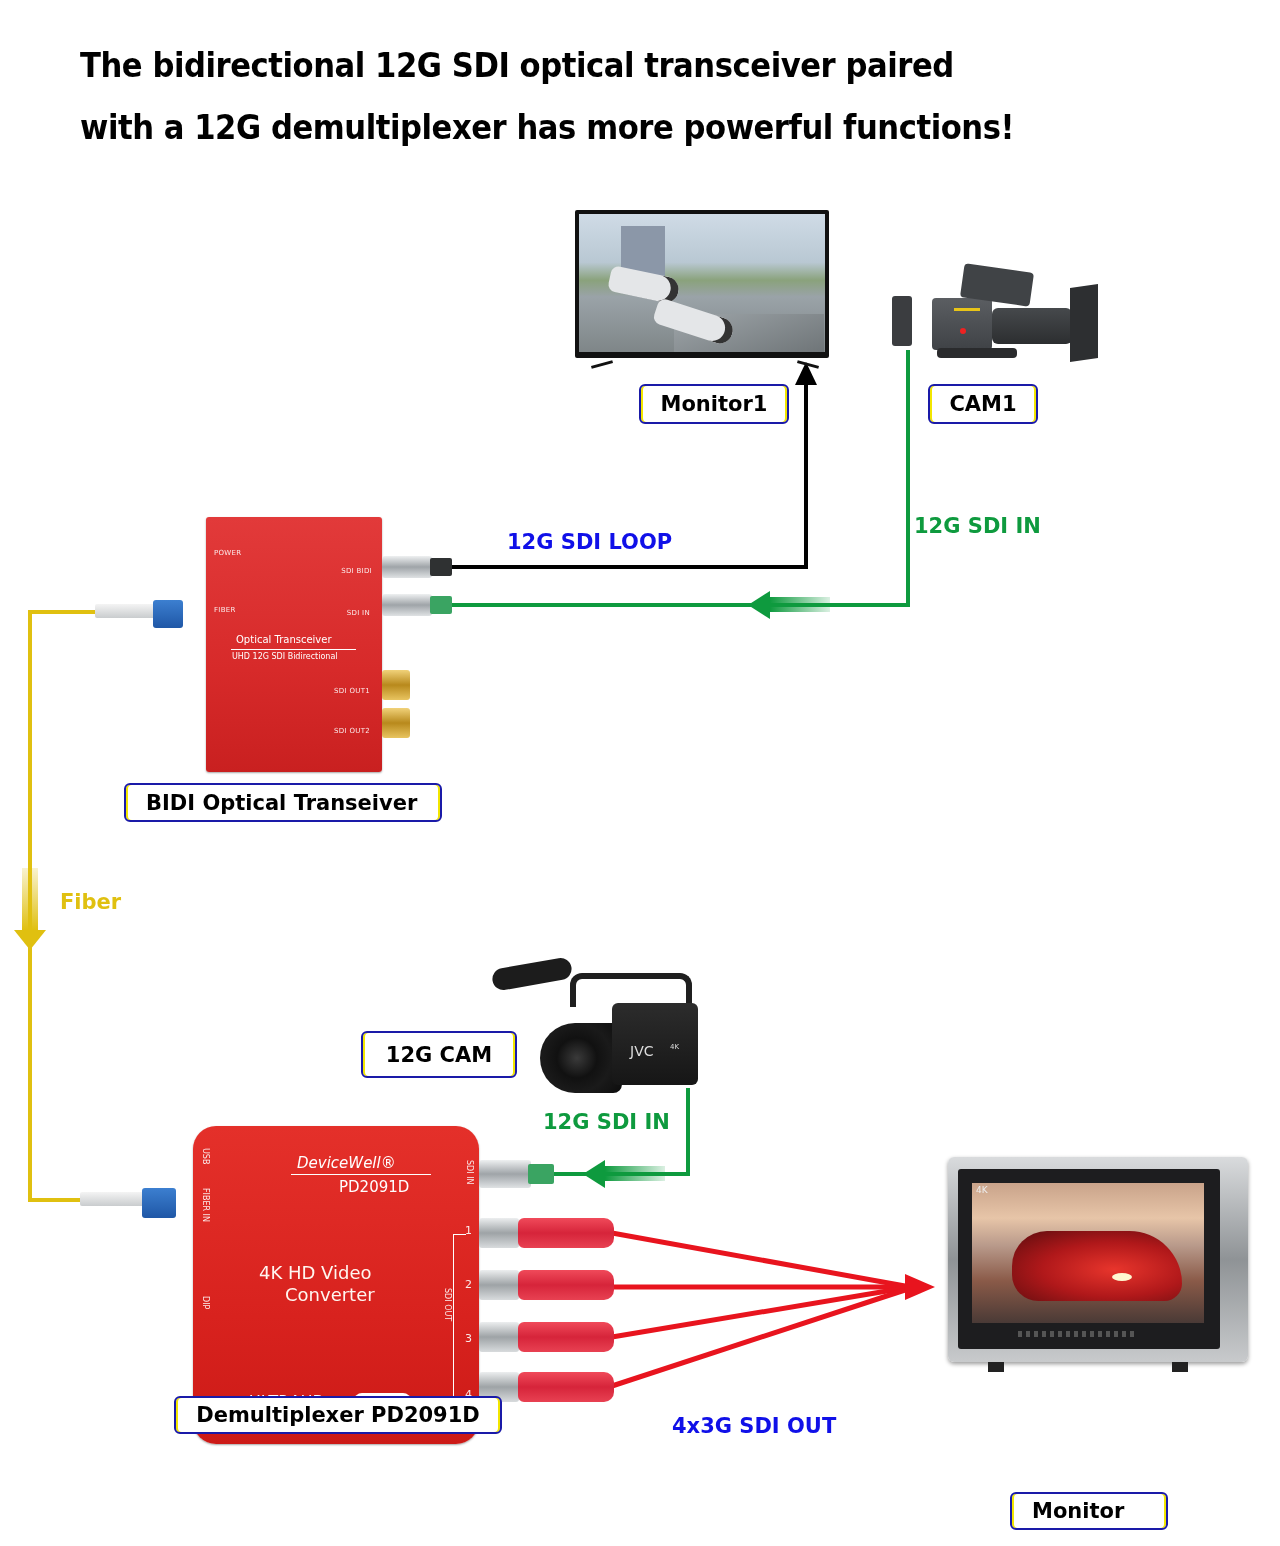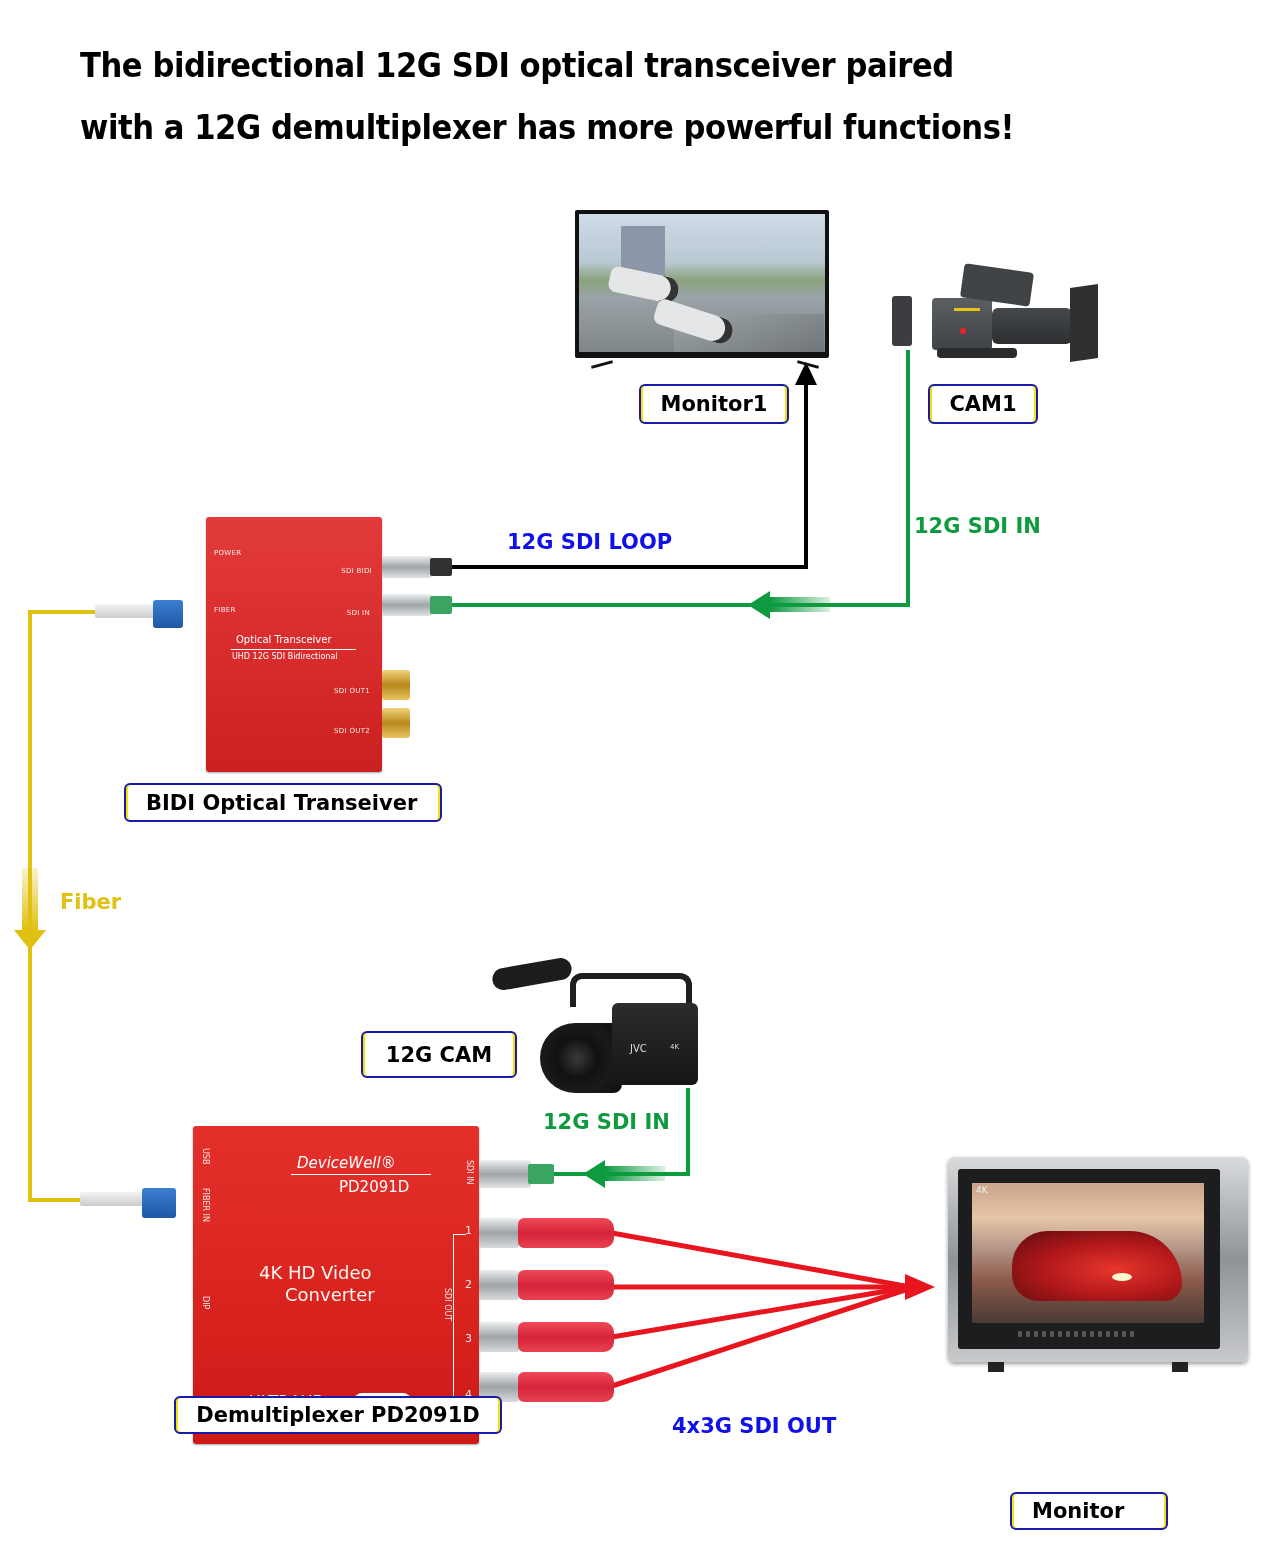--- a/index.html
+++ b/index.html
@@ -113,29 +113,29 @@
 <div class="connector" style="left:382px; top:708px; width:28px; height:30px; background:linear-gradient(180deg,#f1d27a,#b8891c 50%,#e8c460); border-radius:3px;"></div>
 
 <div class="label-box left" style="left:124px; top:783px; width:318px; height:39px;">BIDI Optical  Transeiver</div>
 
 <div class="label-box" style="left:361px; top:1031px; width:152px; height:43px;">12G CAM</div>
 <div class="abs" style="left:492px; top:945px; width:210px; height:145px;">
   <div style="position:absolute; left:0; top:18px; width:80px; height:22px; background:#1c1c1c; border-radius:11px; transform:rotate(-10deg);"></div>
   <div style="position:absolute; left:78px; top:28px; width:110px; height:28px; border:6px solid #1f1f1f; border-bottom:none; border-radius:12px 12px 0 0;"></div>
   <div style="position:absolute; left:48px; top:78px; width:82px; height:70px; background:radial-gradient(circle at 45% 50%, #3a3a3a 0%, #111 35%, #1a1a1a 60%, #0c0c0c 100%); border-radius:40px 10px 10px 40px;"></div>
   <div style="position:absolute; left:120px; top:58px; width:86px; height:82px; background:linear-gradient(180deg,#2c2c2c,#161616); border-radius:6px;">
-    <span class="dev-text" style="left:18px; top:40px; font-size:10px; color:#ddd;">JVC</span>
+    <span class="dev-text" style="left:18px; top:40px; font-size:14px; color:#ddd;">JVC</span>
     <span class="dev-text" style="left:58px; top:40px; font-size:7px; color:#ddd;">4K</span>
   </div>
 </div>
 
 <div class="connector" style="left:80px; top:1192px; width:64px; height:14px; background:linear-gradient(180deg,#f4f4f4,#c9ccce); border-radius:2px;"></div>
 <div class="connector" style="left:142px; top:1188px; width:34px; height:30px; background:linear-gradient(180deg,#3c7fd0,#1f57a6); border-radius:3px;"></div>
 
-<div class="dev-red" style="left:193px; top:1126px; width:286px; height:318px; background:linear-gradient(180deg,#e4302a 0%, #d8221e 60%, #cc1a17 100%);">
+<div class="dev-red" style="left:193px; top:1126px; width:286px; height:318px; background:linear-gradient(180deg,#e4302a 0%, #d8221e 60%, #cc1a17 100%);border-radius:23px;">
   <div class="dev-text vert" style="left:8px; top:22px; font-size:8px;">USB</div>
   <div class="dev-text vert" style="left:8px; top:62px; font-size:8px;">FIBER IN</div>
   <div class="dev-text vert" style="left:8px; top:170px; font-size:8px;">DIP</div>
   <div class="dev-text vert" style="left:8px; top:270px; font-size:8px;">DC 12V</div>
   <div class="dev-text" style="left:104px; top:28px; font-size:15px; font-style:italic; color:#fff;">DeviceWell®</div>
   <div style="position:absolute; left:98px; top:48px; width:140px; height:1px; background:#fff;"></div>
   <div class="dev-text" style="left:146px; top:52px; font-size:15px; color:#fff;">PD2091D</div>
   <div class="dev-text" style="left:66px; top:136px; font-size:18px; color:#fff6f0;">4K  HD Video</div>
   <div class="dev-text" style="left:92px; top:158px; font-size:18px; color:#fff6f0;">Converter</div>
   <div class="dev-text" style="left:55px; top:266px; font-size:16px; font-style:italic; color:#fff;">ULTRAHD</div>

